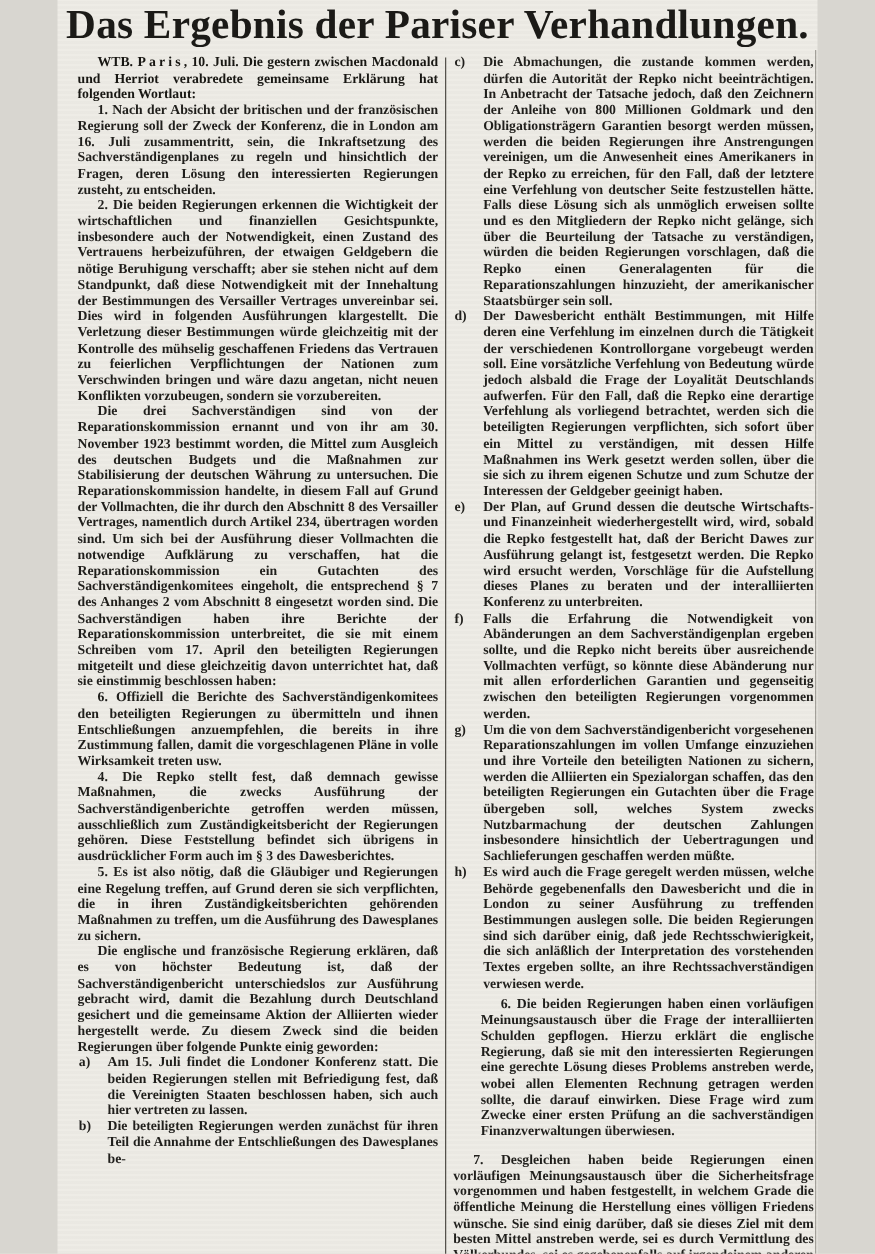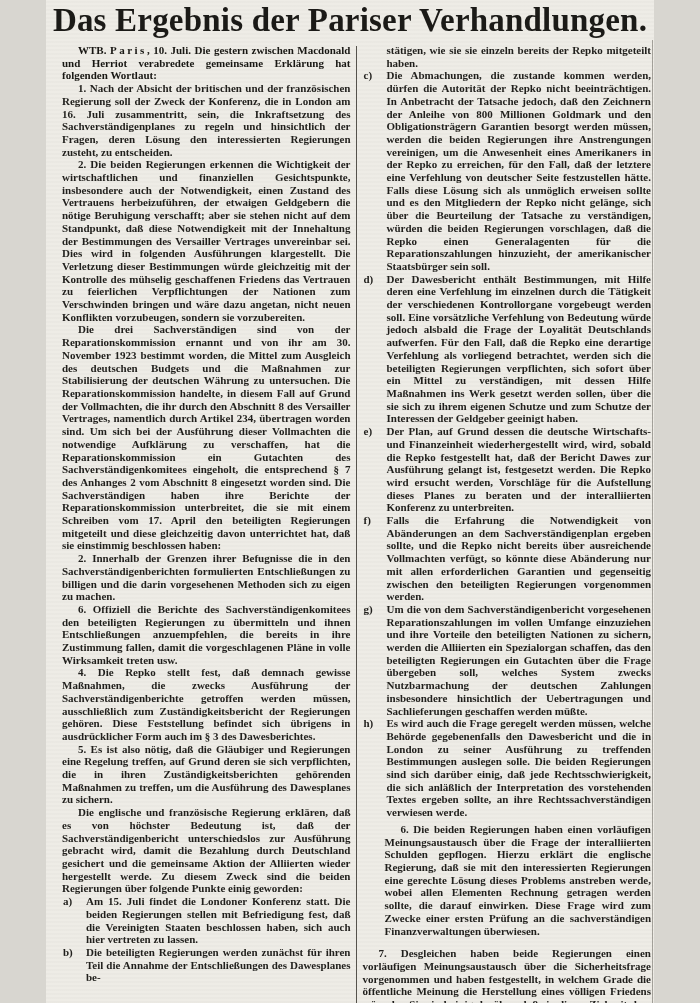--- a/index.html
+++ b/index.html
@@ -77,37 +77,35 @@
   <p class="para lead"><span class="ptext"><span>WTB. </span><span class="spaced">Paris</span><span>, 10. Juli.  Die gestern zwischen Macdonald und Herriot verabredete gemeinsame Erklärung hat folgenden Wortlaut:</span></span></p>
 
 
   <p class="para"><span class="ptext">1. Nach der Absicht der britischen und der französischen Regierung soll der Zweck der Konferenz, die in London am 16. Juli zusammentritt, sein, die Inkraftsetzung des Sachverständigenplanes zu regeln und hinsichtlich der Fragen, deren Lösung den interessierten Regierungen zusteht, zu entscheiden.</span></p>
 
   <p class="para"><span class="ptext">2. Die beiden Regierungen erkennen die Wichtigkeit der wirtschaftlichen und finanziellen Gesichtspunkte, insbesondere auch der Notwendigkeit, einen Zustand des Vertrauens herbeizuführen, der etwaigen Geldgebern die nötige Beruhigung verschafft; aber sie stehen nicht auf dem Standpunkt, daß diese Notwendigkeit mit der Innehaltung der Bestimmungen des Versailler Vertrages unvereinbar sei.  Dies wird in folgenden Ausführungen klargestellt.  Die Verletzung dieser Bestimmungen würde gleichzeitig mit der Kontrolle des mühselig geschaffenen Friedens das Vertrauen zu feierlichen Verpflichtungen der Nationen zum Verschwinden bringen und wäre dazu angetan, nicht neuen Konflikten vorzubeugen, sondern sie vorzubereiten.</span></p>
 
   <p class="para"><span class="ptext">Die drei Sachverständigen sind von der Reparationskommission ernannt und von ihr am 30. November 1923 bestimmt worden, die Mittel zum Ausgleich des deutschen Budgets und die Maßnahmen zur Stabilisierung der deutschen Währung zu untersuchen. Die Reparationskommission handelte, in diesem Fall auf Grund der Vollmachten, die ihr durch den Abschnitt 8 des Versailler Vertrages, namentlich durch Artikel 234, übertragen worden sind.  Um sich bei der Ausführung dieser Vollmachten die notwendige Aufklärung zu verschaffen, hat die Reparationskommission ein Gutachten des Sachverständigenkomitees eingeholt, die entsprechend § 7 des Anhanges 2 vom Abschnitt 8 eingesetzt worden sind.  Die Sachverständigen haben ihre Berichte der Reparationskommission unterbreitet, die sie mit einem Schreiben vom 17. April den beteiligten Regierungen mitgeteilt und diese gleichzeitig davon unterrichtet hat, daß sie einstimmig beschlossen haben:</span></p>
 
 
-  <p class="para"><span class="ptext">2. Innerhalb der Grenzen ihrer Befugnisse die in den Sachverständigenberichten formulierten Entschließungen zu billigen und die darin vorgesehenen Methoden sich zu eigen zu machen.</span></p>
 
   <p class="para"><span class="ptext">6. Offiziell die Berichte des Sachverständigenkomitees den beteiligten Regierungen zu übermitteln und ihnen Entschließungen anzuempfehlen, die bereits in ihre Zustimmung fallen, damit die vorgeschlagenen Pläne in volle Wirksamkeit treten usw.</span></p>
 
   <p class="para"><span class="ptext">4. Die Repko stellt fest, daß demnach gewisse Maßnahmen, die zwecks Ausführung der Sachverständigenberichte getroffen werden müssen, ausschließlich zum Zuständigkeitsbericht der Regierungen gehören.  Diese Feststellung befindet sich übrigens in ausdrücklicher Form auch im § 3 des Dawesberichtes.</span></p>
 
   <p class="para"><span class="ptext">5. Es ist also nötig, daß die Gläubiger und Regierungen eine Regelung treffen, auf Grund deren sie sich verpflichten, die in ihren Zuständigkeitsberichten gehörenden Maßnahmen zu treffen, um die Ausführung des Dawesplanes zu sichern.</span></p>
 
   <p class="para"><span class="ptext">Die englische und französische Regierung erklären, daß es von höchster Bedeutung ist, daß der Sachverständigenbericht unterschiedslos zur Ausführung gebracht wird, damit die Bezahlung durch Deutschland gesichert und die gemeinsame Aktion der Alliierten wieder hergestellt werde.  Zu diesem Zweck sind die beiden Regierungen über folgende Punkte einig geworden:</span></p>
 
   <p class="para li"><span class="marker">a)</span><span class="ptext">Am 15. Juli findet die Londoner Konferenz statt.  Die beiden Regierungen stellen mit Befriedigung fest, daß die Vereinigten Staaten beschlossen haben, sich auch hier vertreten zu lassen.</span></p>
 
   <p class="para li"><span class="marker">b)</span><span class="ptext">Die beteiligten Regierungen werden zunächst für ihren Teil die Annahme der Entschließungen des Dawesplanes be-</span></p>
 </div>
     <div class="divider"></div>
     <div class="col col-right">
-  <p class="para cont"><span class="ptext">stätigen, wie sie sie einzeln bereits der Repko mitgeteilt haben.</span></p>
 
   <p class="para li"><span class="marker">c)</span><span class="ptext">Die Abmachungen, die zustande kommen werden, dürfen die Autorität der Repko nicht beeinträchtigen.  In Anbetracht der Tatsache jedoch, daß den Zeichnern der Anleihe von 800 Millionen Goldmark und den Obligationsträgern Garantien besorgt werden müssen, werden die beiden Regierungen ihre Anstrengungen vereinigen, um die Anwesenheit eines Amerikaners in der Repko zu erreichen, für den Fall, daß der letztere eine Verfehlung von deutscher Seite festzustellen hätte.  Falls diese Lösung sich als unmöglich erweisen sollte und es den Mitgliedern der Repko nicht gelänge, sich über die Beurteilung der Tatsache zu verständigen, würden die beiden Regierungen vorschlagen, daß die Repko einen Generalagenten für die Reparationszahlungen hinzuzieht, der amerikanischer Staatsbürger sein soll.</span></p>
 
   <p class="para li"><span class="marker">d)</span><span class="ptext">Der Dawesbericht enthält Bestimmungen, mit Hilfe deren eine Verfehlung im einzelnen durch die Tätigkeit der verschiedenen Kontrollorgane vorgebeugt werden soll.  Eine vorsätzliche Verfehlung von Bedeutung würde jedoch alsbald die Frage der Loyalität Deutschlands aufwerfen. Für den Fall, daß die Repko eine derartige Verfehlung als vorliegend betrachtet, werden sich die beteiligten Regierungen verpflichten, sich sofort über ein Mittel zu verständigen, mit dessen Hilfe Maßnahmen ins Werk gesetzt werden sollen, über die sie sich zu ihrem eigenen Schutze und zum Schutze der Interessen der Geldgeber geeinigt haben.</span></p>
 
   <p class="para li"><span class="marker">e)</span><span class="ptext">Der Plan, auf Grund dessen die deutsche Wirtschafts- und Finanzeinheit wiederhergestellt wird, wird, sobald die Repko festgestellt hat, daß der Bericht Dawes zur Ausführung gelangt ist, festgesetzt werden.  Die Repko wird ersucht werden, Vorschläge für die Aufstellung dieses Planes zu beraten und der interalliierten Konferenz zu unterbreiten.</span></p>
 
   <p class="para li"><span class="marker">f)</span><span class="ptext">Falls die Erfahrung die Notwendigkeit von Abänderungen an dem Sachverständigenplan ergeben sollte, und die Repko nicht bereits über ausreichende Vollmachten verfügt, so könnte diese Abänderung nur mit allen erforderlichen Garantien und gegenseitig zwischen den beteiligten Regierungen vorgenommen werden.</span></p>
 
   <p class="para li"><span class="marker">g)</span><span class="ptext">Um die von dem Sachverständigenbericht vorgesehenen Reparationszahlungen im vollen Umfange einzuziehen und ihre Vorteile den beteiligten Nationen zu sichern, werden die Alliierten ein Spezialorgan schaffen, das den beteiligten Regierungen ein Gutachten über die Frage übergeben soll, welches System zwecks Nutzbarmachung der deutschen Zahlungen insbesondere hinsichtlich der Uebertragungen und Sachlieferungen geschaffen werden müßte.</span></p>

